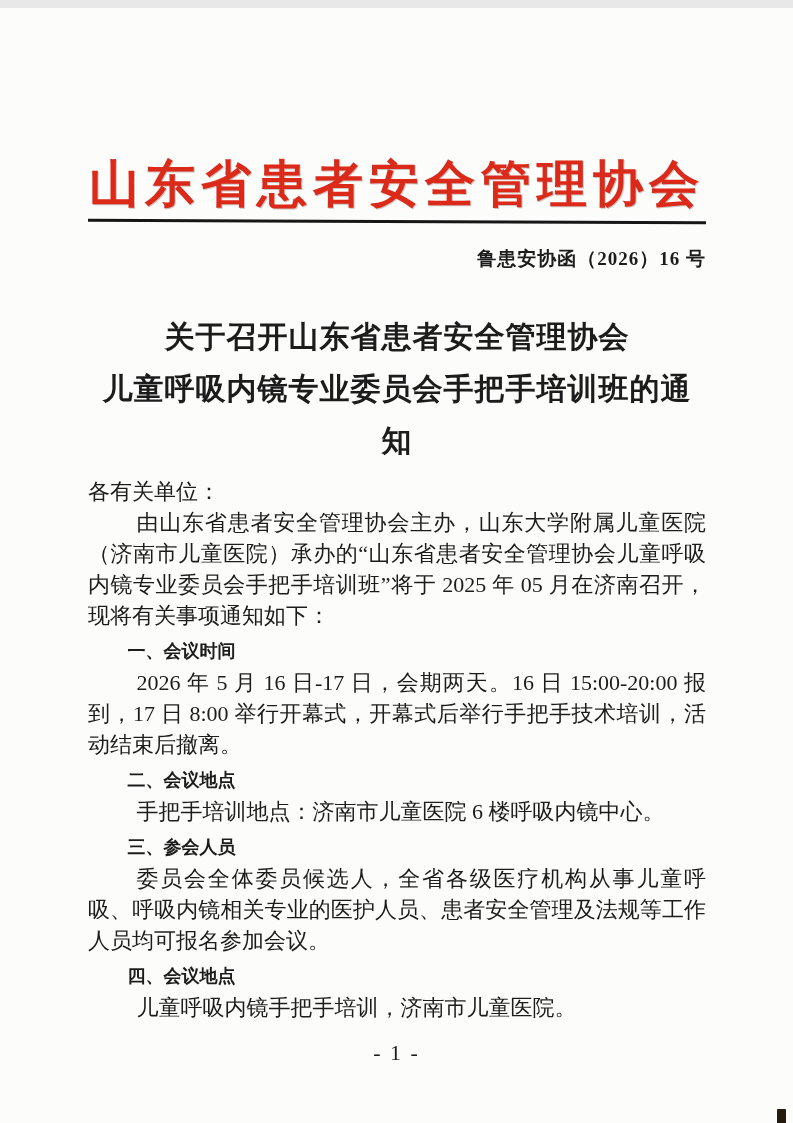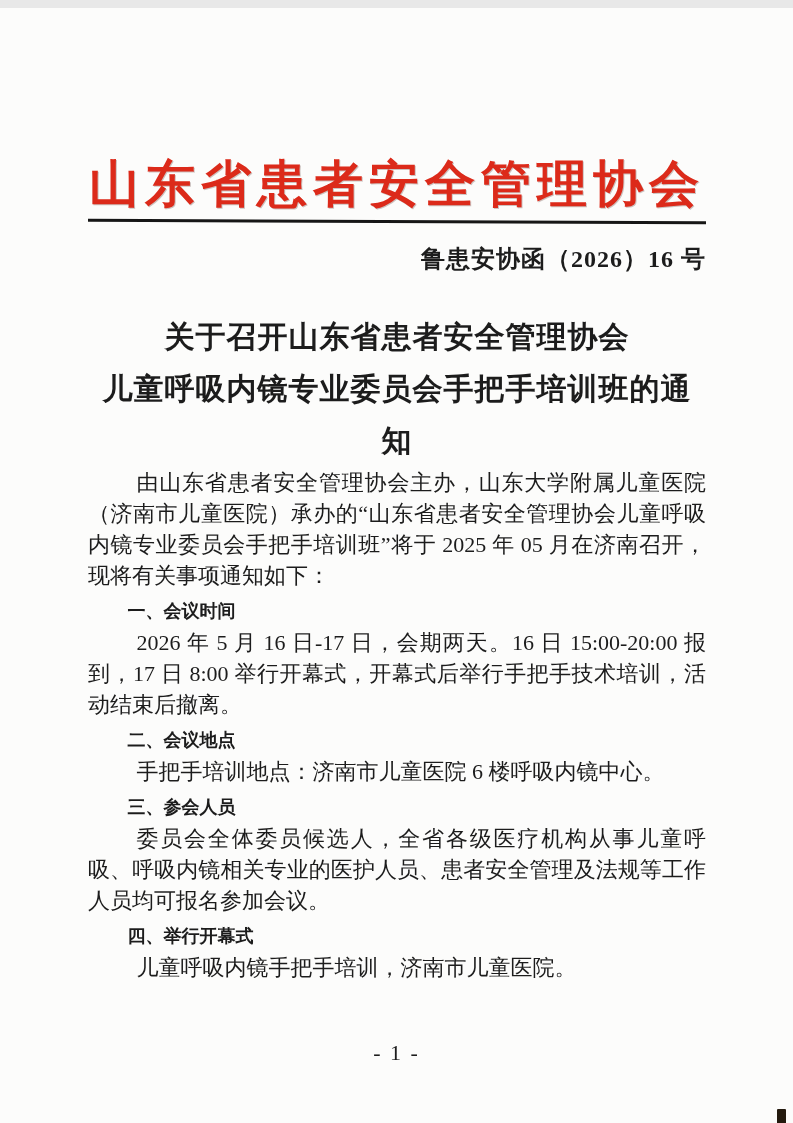--- a/index.html
+++ b/index.html
@@ -29,21 +29,21 @@
     white-space: nowrap;
   }
   .letterhead-rule {
     height: 3px;
     background: #161616;
     margin-top: 8px;
     transform: rotate(0.25deg);
   }
   .doc-number {
     margin-top: 22px;
-    font-size: 24px;
+    font-size: 19px;
     line-height: 28px;
     font-weight: bold;
     text-align: right;
     letter-spacing: 1px;
   }
   
   .notice-title {
     margin-top: 38px;
     font-family: Liberation Serif, serif;
     font-weight: bold;
@@ -94,40 +94,41 @@
     <div class="doc-number">鲁患安协函（2026）16 号</div>
   </div>
 
   <div class="notice-title">
     <div>关于召开山东省患者安全管理协会</div>
     <div>儿童呼吸内镜专业委员会手把手培训班的通知</div>
   </div>
 
   <div class="body-text">
 
+    <div class="salutation">各有关单位：</div>
 
     <p class="para indent">由山东省患者安全管理协会主办，山东大学附属儿童医院（济南市儿童医院）承办的“山东省患者安全管理协会儿童呼吸内镜专业委员会手把手培训班”将于 2025 年 05 月在济南召开，现将有关事项通知如下：</p>
 
     <div class="section">
       <div class="section-heading">一、会议时间</div>
       <p class="para indent">2026 年 5 月 16 日-17 日，会期两天。16 日 15:00-20:00 报到，17 日 8:00 举行开幕式，开幕式后举行手把手技术培训，活动结束后撤离。</p>
     </div>
 
     <div class="section">
       <div class="section-heading">二、会议地点</div>
       <p class="para indent">手把手培训地点：济南市儿童医院 6 楼呼吸内镜中心。</p>
     </div>
 
     <div class="section">
       <div class="section-heading">三、参会人员</div>
       <p class="para indent">委员会全体委员候选人，全省各级医疗机构从事儿童呼吸、呼吸内镜相关专业的医护人员、患者安全管理及法规等工作人员均可报名参加会议。</p>
     </div>
 
     <div class="section">
-      <div class="section-heading">四、举行开幕式</div>
+      <div class="section-heading">四、会议地点</div>
       <p class="para indent">儿童呼吸内镜手把手培训，济南市儿童医院。</p>
     </div>
 
   </div>
 
   <div class="page-footer">- 1 -</div>
 
   <div class="scan-mark"></div>
 
 </div>

